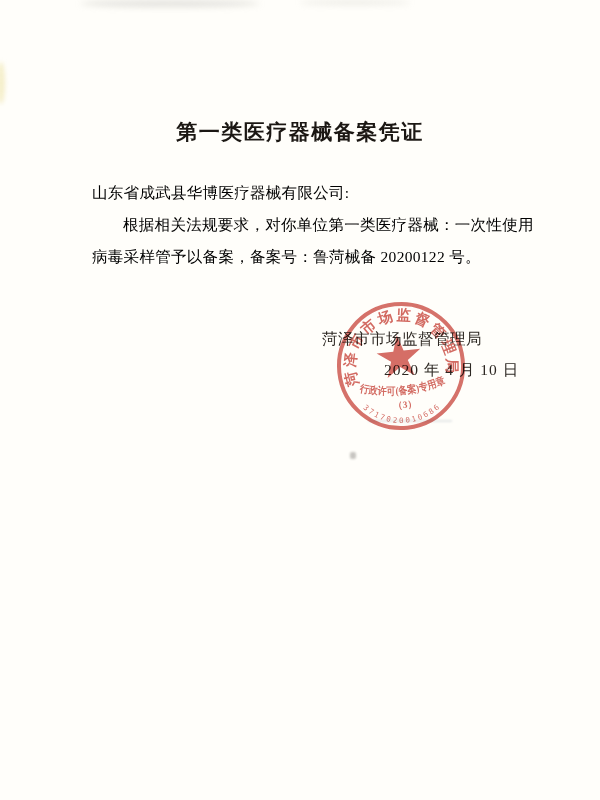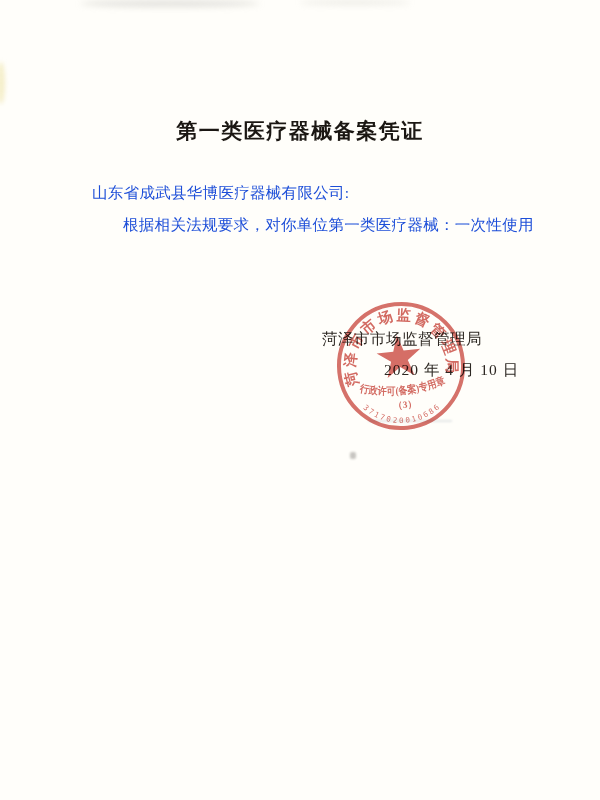--- a/index.html
+++ b/index.html
@@ -64,29 +64,28 @@
     position: absolute;
     top: 119px;
     left: 0;
     width: 600px;
     text-align: center;
     font-size: 21px;
     line-height: 27px;
     font-weight: bold;
     letter-spacing: 1.5px;
     color: #1b1713;
-    font-family: Liberation Mono, monospace;
   }
   .text-block {
     position: absolute;
     top: 177px;
     left: 92px;
     width: 436px;
     font-size: 15.5px;
-    color: #1d4ed8;
+    color: #000000;
   }
   .text-block .line {
     height: 32px;
     line-height: 32px;
     white-space: nowrap;
     letter-spacing: 0.3px;
   }
   .indent {
     padding-left: 31px;
   }
@@ -170,20 +169,21 @@
   <div class="smudge-top2"></div>
   <div class="smudge-left"></div>
   <div class="speck"></div>
   <div class="scanline"></div>
 
   <div class="title">第一类医疗器械备案凭证</div>
 
   <div class="text-block">
     <div class="line">山东省成武县华博医疗器械有限公司:</div>
     <div class="line indent">根据相关法规要求，对你单位第一类医疗器械：一次性使用</div>
+    <div class="line">病毒采样管予以备案，备案号：鲁菏械备 20200122 号。</div>
   </div>
 
   <div class="issuer-line">菏泽市市场监督管理局</div>
   <div class="date-line">2020 年 4 月 10 日</div>
 
   <svg class="seal" viewBox="0 0 152 152" aria-hidden="true">
     <defs>
       <path id="arc-top" d="M 32.8 91.7 A 46 46 0 1 1 119.2 91.7" fill="none"></path>
       <path id="arc-caption" d="M 31 97 Q 76 111 121 97" fill="none"></path>
       <path id="arc-code" d="M 32.3 112.6 A 57 57 0 0 0 119.7 112.6" fill="none"></path>

